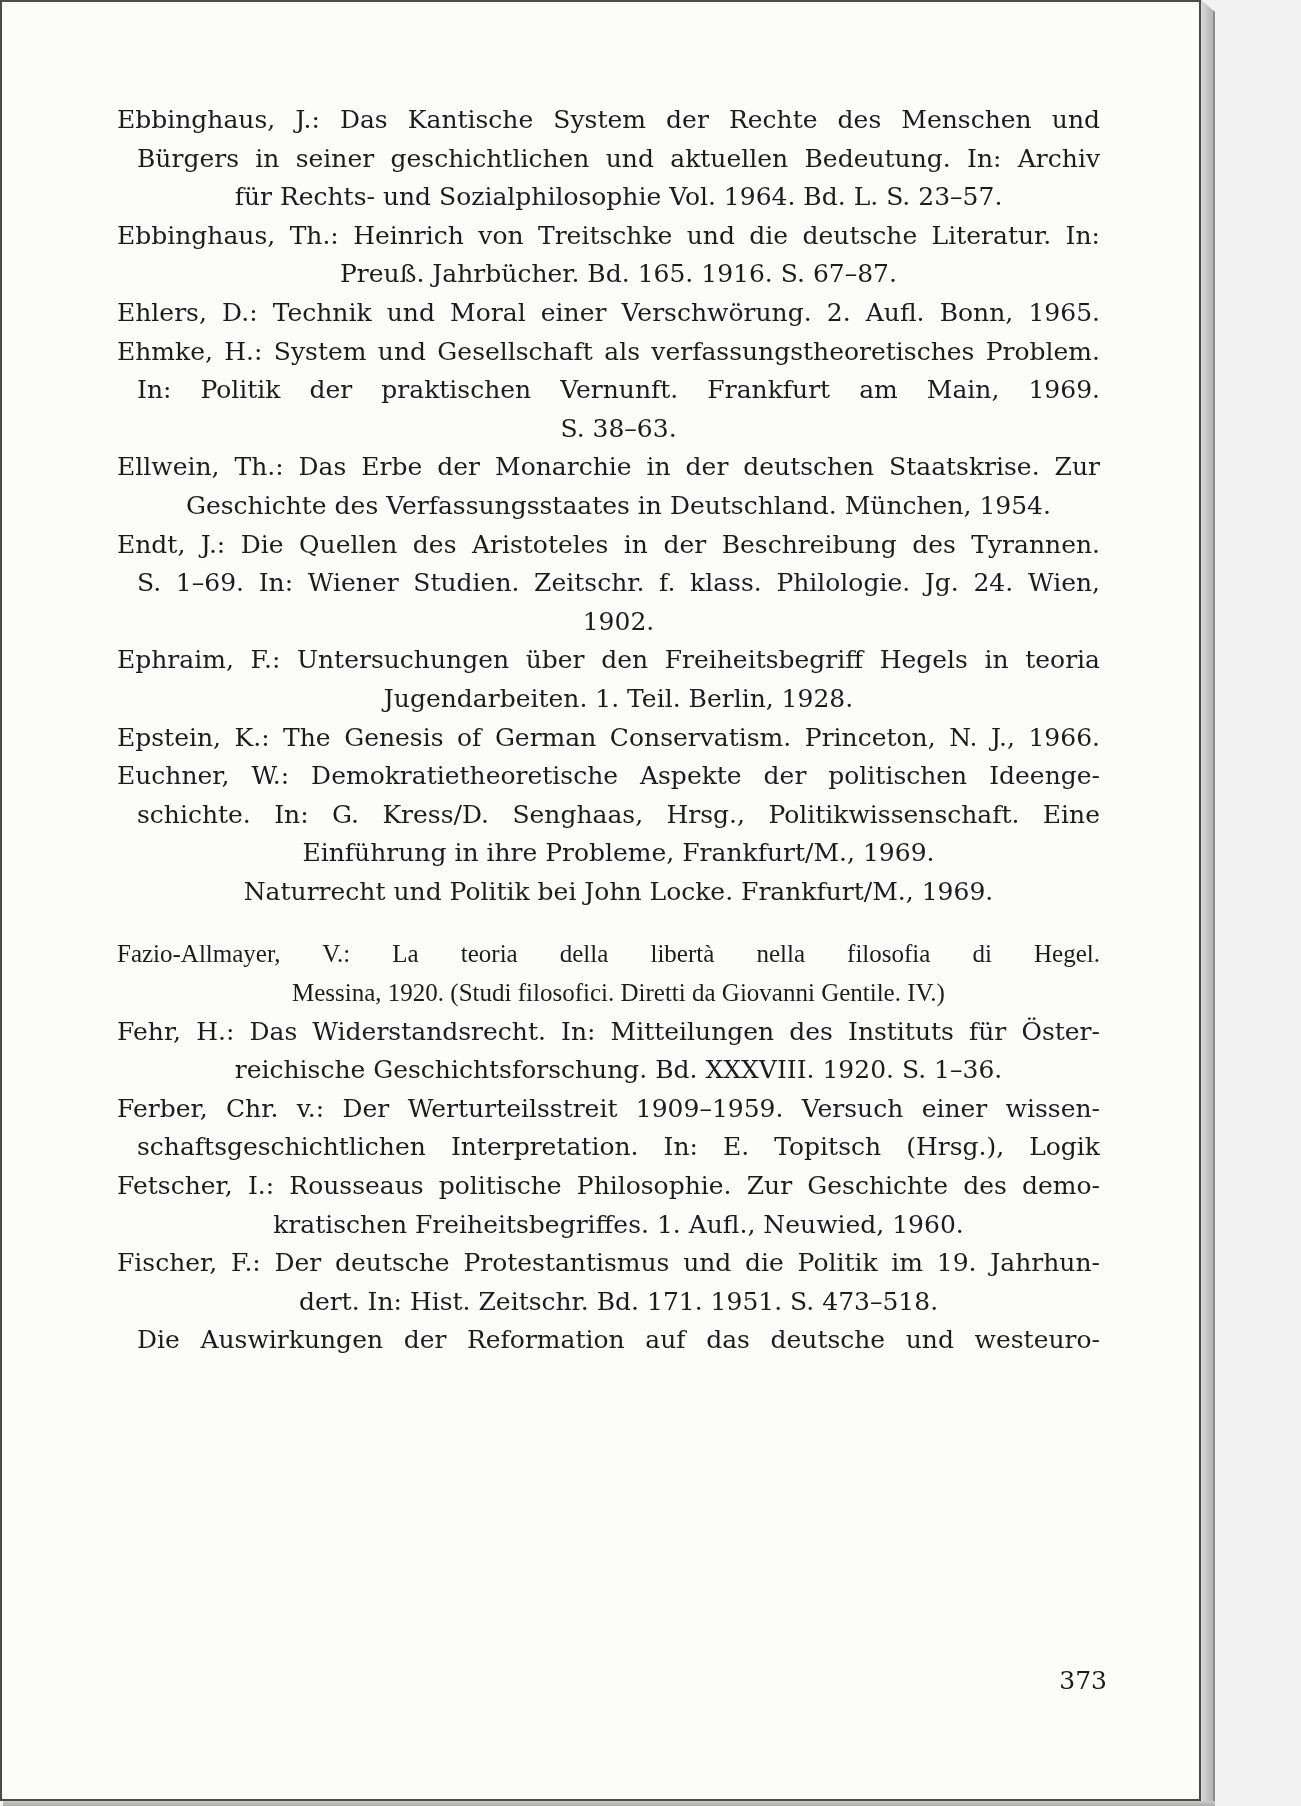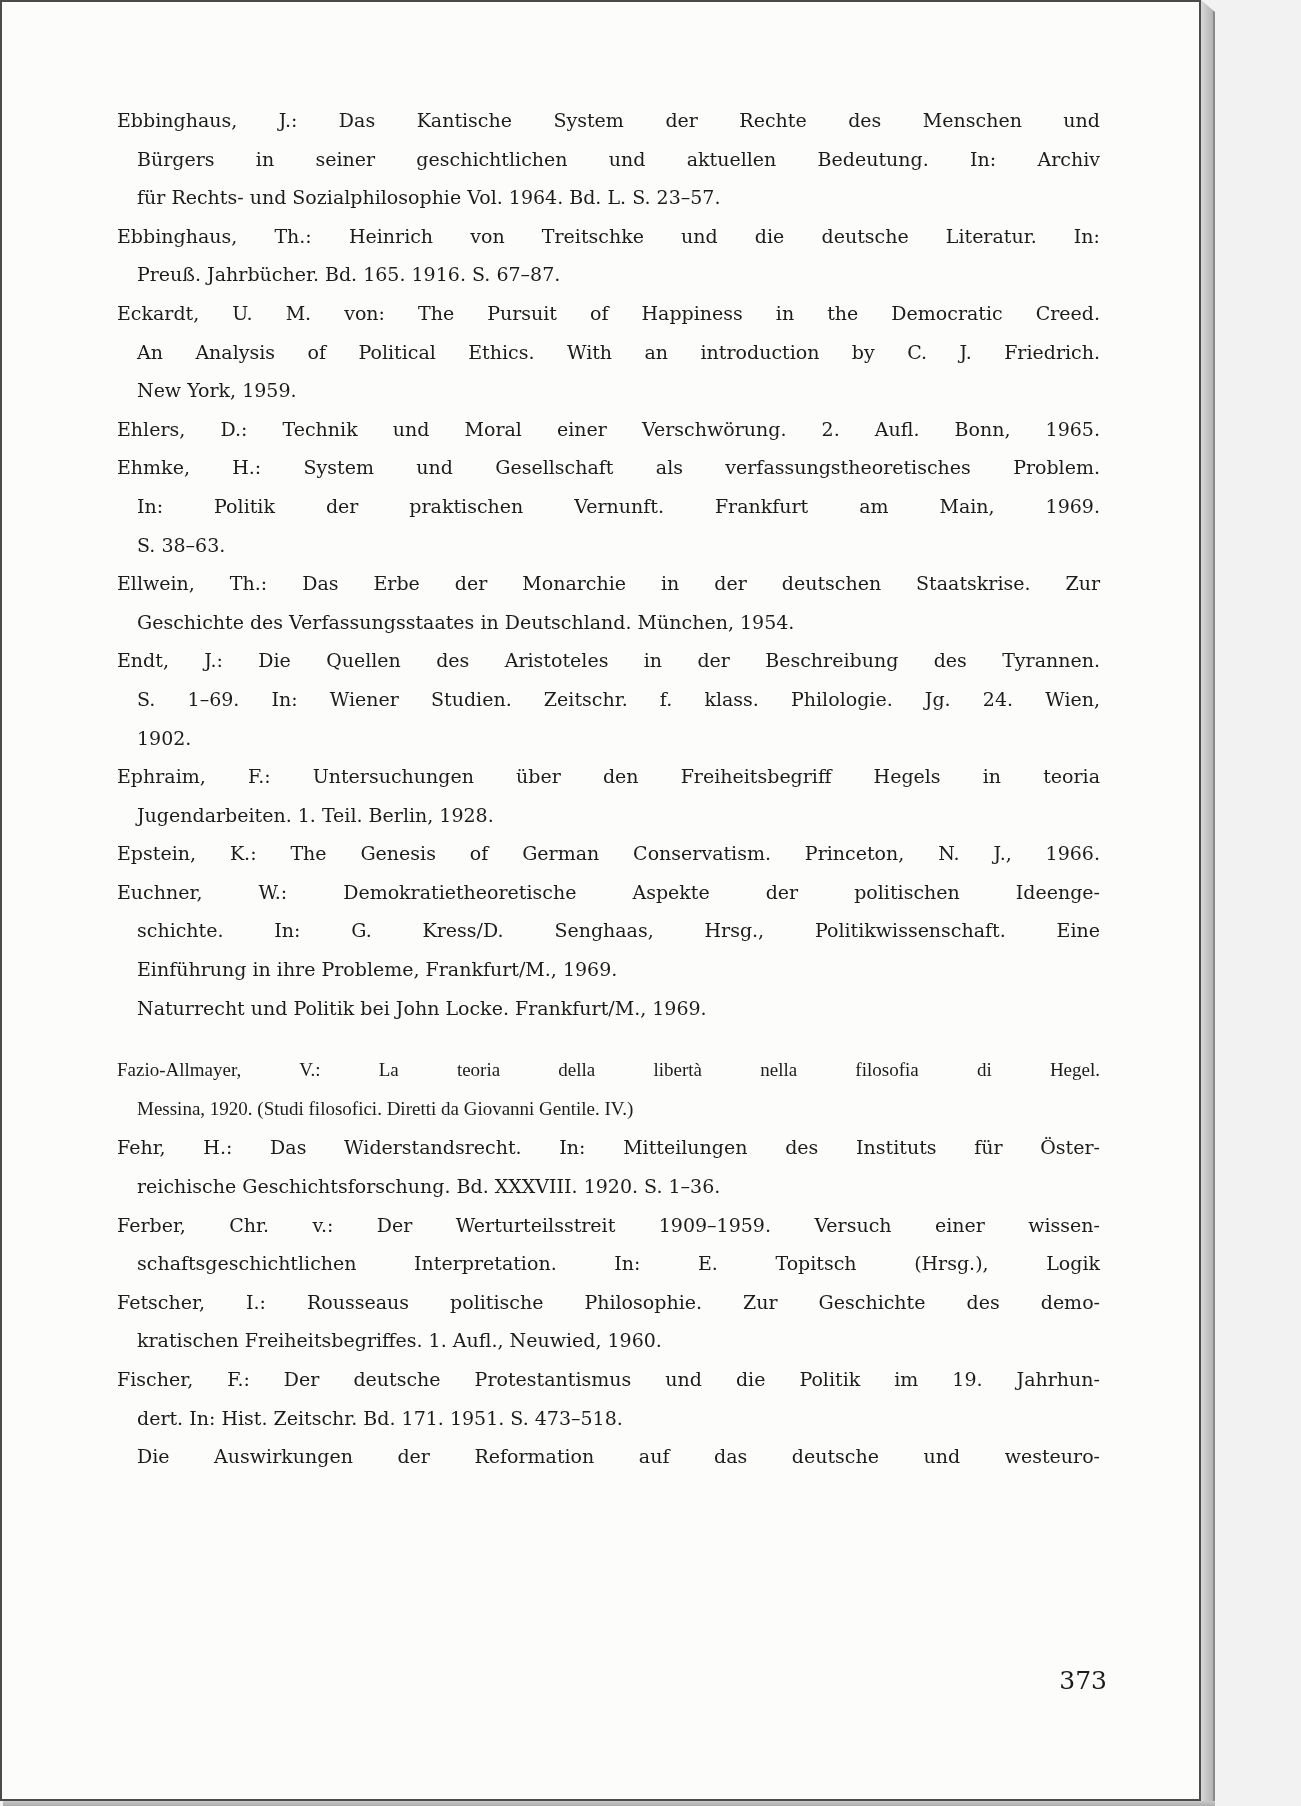--- a/index.html
+++ b/index.html
@@ -42,28 +42,28 @@
     top: 1801px;
     width: 1212px;
     height: 5px;
     background: linear-gradient(to bottom, #c9c9c9, #adadad);
   }
   .textblock {
     position: absolute;
     left: 115px;
     top: 99px;
     width: 983px;
-    font-size: 19px;
+    font-size: 25px;
     line-height: 38.6px;
     color: #1c1c1c;
   }
   .entry { margin: 0; }
   .section-break { margin-top: 24px; font-family: Liberation Serif, serif; }
   .line { white-space: normal; }
-  .line.ind { padding-left: 20px; }
+  .line.ind { padding-left: 20px; text-align: center; }
   .line.fill {
     text-align: justify;
     text-align-last: justify;
   }
   .pageno {
     position: absolute;
     left: 115px;
     top: 1660px;
     width: 990px;
     text-align: right;
@@ -79,25 +79,20 @@
   <div class="page">
     <div class="textblock">
         <div class="entry">
           <div class="line fill">Ebbinghaus, J.: Das Kantische System der Rechte des Menschen und</div>
           <div class="line ind fill">Bürgers in seiner geschichtlichen und aktuellen Bedeutung. In: Archiv</div>
           <div class="line ind">für Rechts- und Sozialphilosophie Vol. 1964. Bd. L. S. 23–57.</div>
         </div>
         <div class="entry">
           <div class="line fill">Ebbinghaus, Th.: Heinrich von Treitschke und die deutsche Literatur. In:</div>
           <div class="line ind">Preuß. Jahrbücher. Bd. 165. 1916. S. 67–87.</div>
-        </div>
-        <div class="entry">
-          <div class="line fill">Eckardt, U. M. von: The Pursuit of Happiness in the Democratic Creed.</div>
-          <div class="line ind fill">An Analysis of Political Ethics. With an introduction by C. J. Friedrich.</div>
-          <div class="line ind">New York, 1959.</div>
         </div>
         <div class="entry">
           <div class="line fill">Ehlers, D.: Technik und Moral einer Verschwörung. 2. Aufl. Bonn, 1965.</div>
         </div>
         <div class="entry">
           <div class="line fill">Ehmke, H.: System und Gesellschaft als verfassungstheoretisches Problem.</div>
           <div class="line ind fill">In: Politik der praktischen Vernunft. Frankfurt am Main, 1969.</div>
           <div class="line ind">S. 38–63.</div>
         </div>
         <div class="entry">

